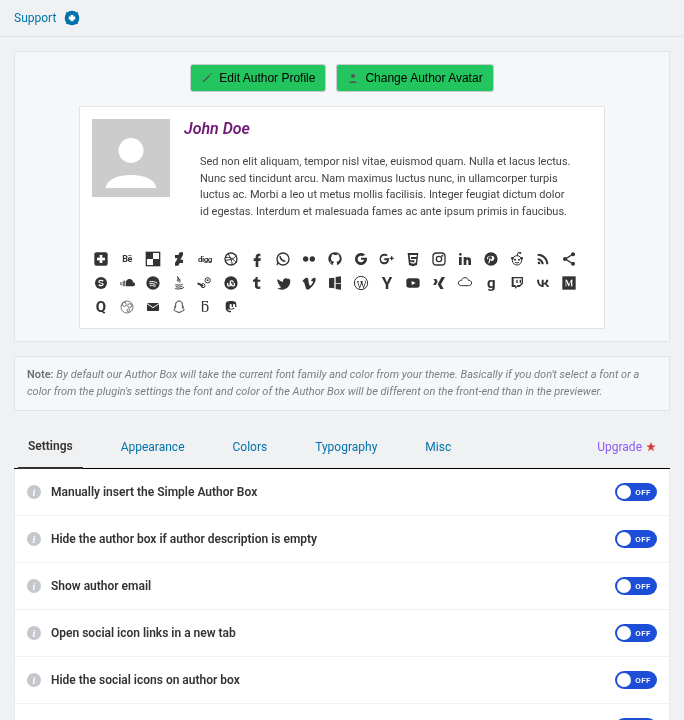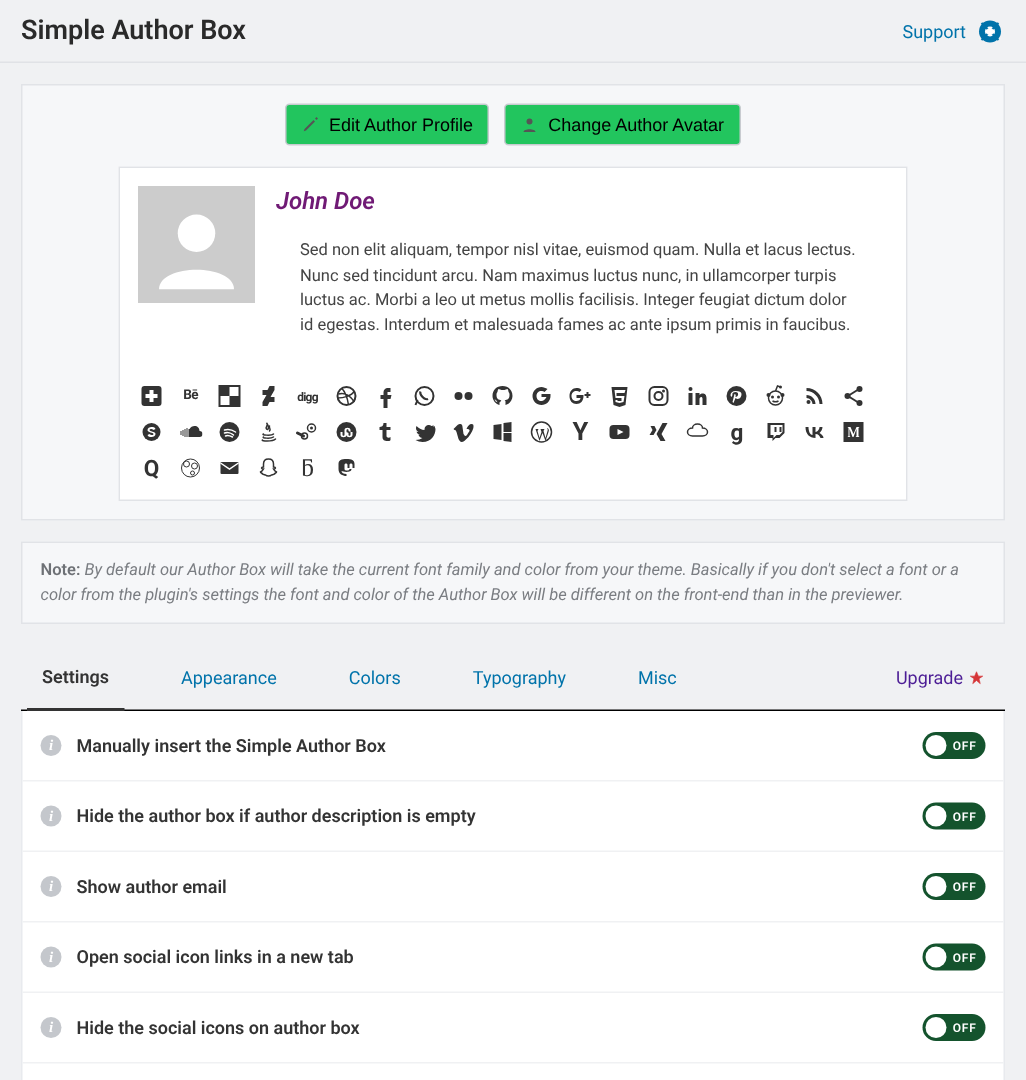--- a/index.html
+++ b/index.html
@@ -92,21 +92,21 @@
     color: #0073aa;
     cursor:pointer;
     margin-right: 28px;
   }
   .tab.active {
     color: #333;
     font-weight:600;
     border-bottom: 2px solid #333;
     margin-bottom: -1px;
   }
-  .tab-right { margin-left:auto; margin-right:0; color:#4c1d95; display:flex; align-items:center; gap:4px; }
+  .tab-right { margin-left:auto; margin-right:0; color:#8b5cf6; display:flex; align-items:center; gap:4px; }
   .tab-right svg { width:10px; height:10px; fill:#d63638; stroke:#d63638; }
   .settings-list {
     background:#fff;
     margin: 0 14px 14px 14px;
     border:1px solid #e8eaee;
     border-top:none;
   }
   .setting-row {
     display:flex;
     align-items:center;
@@ -119,38 +119,37 @@
     width:14px; height:14px; border-radius:50%;
     background:#c4c7cc; color:#fff; font-size:10px; font-weight:bold;
     display:flex; align-items:center; justify-content:center;
     font-style: italic; font-family: Georgia, serif;
     flex: 0 0 14px;
   }
   .setting-label { font-size:12px; font-weight:600; color:#333; flex:1; }
   .toggle {
     position:relative;
     width:42px; height:18px;
-    background:#14532d;
+    background:#1d4ed8;
     border-radius:10px;
     display:flex; align-items:center; justify-content:flex-end;
     padding:0 6px 0 0;
     box-sizing:border-box;
     cursor:pointer;
   }
   .toggle-knob {
     position:absolute; left:2px; top:2px;
     width:14px; height:14px; background:#fff; border-radius:50%;
   }
   .toggle-text { font-size:8px; color:#fff; font-weight:600; letter-spacing:0.5px; }
 </style>
 </head>
 <body>
 
 <div class="topbar">
-  <h1>Simple Author Box</h1>
   <div class="top-links">
     <a href="#">Support</a>
     <span class="help-icon">
       <svg viewBox="0 0 24 24">
           <circle cx="12" cy="12" r="11" fill="#0073aa"></circle>
           <circle cx="12" cy="12" r="5" fill="#fff"></circle>
           <rect x="11" y="0" width="2" height="24" fill="#0073aa" transform="rotate(45 12 12)"></rect>
           <rect x="11" y="0" width="2" height="24" fill="#0073aa" transform="rotate(-45 12 12)"></rect>
           <circle cx="12" cy="12" r="3.5" fill="#fff"></circle>
         </svg>

